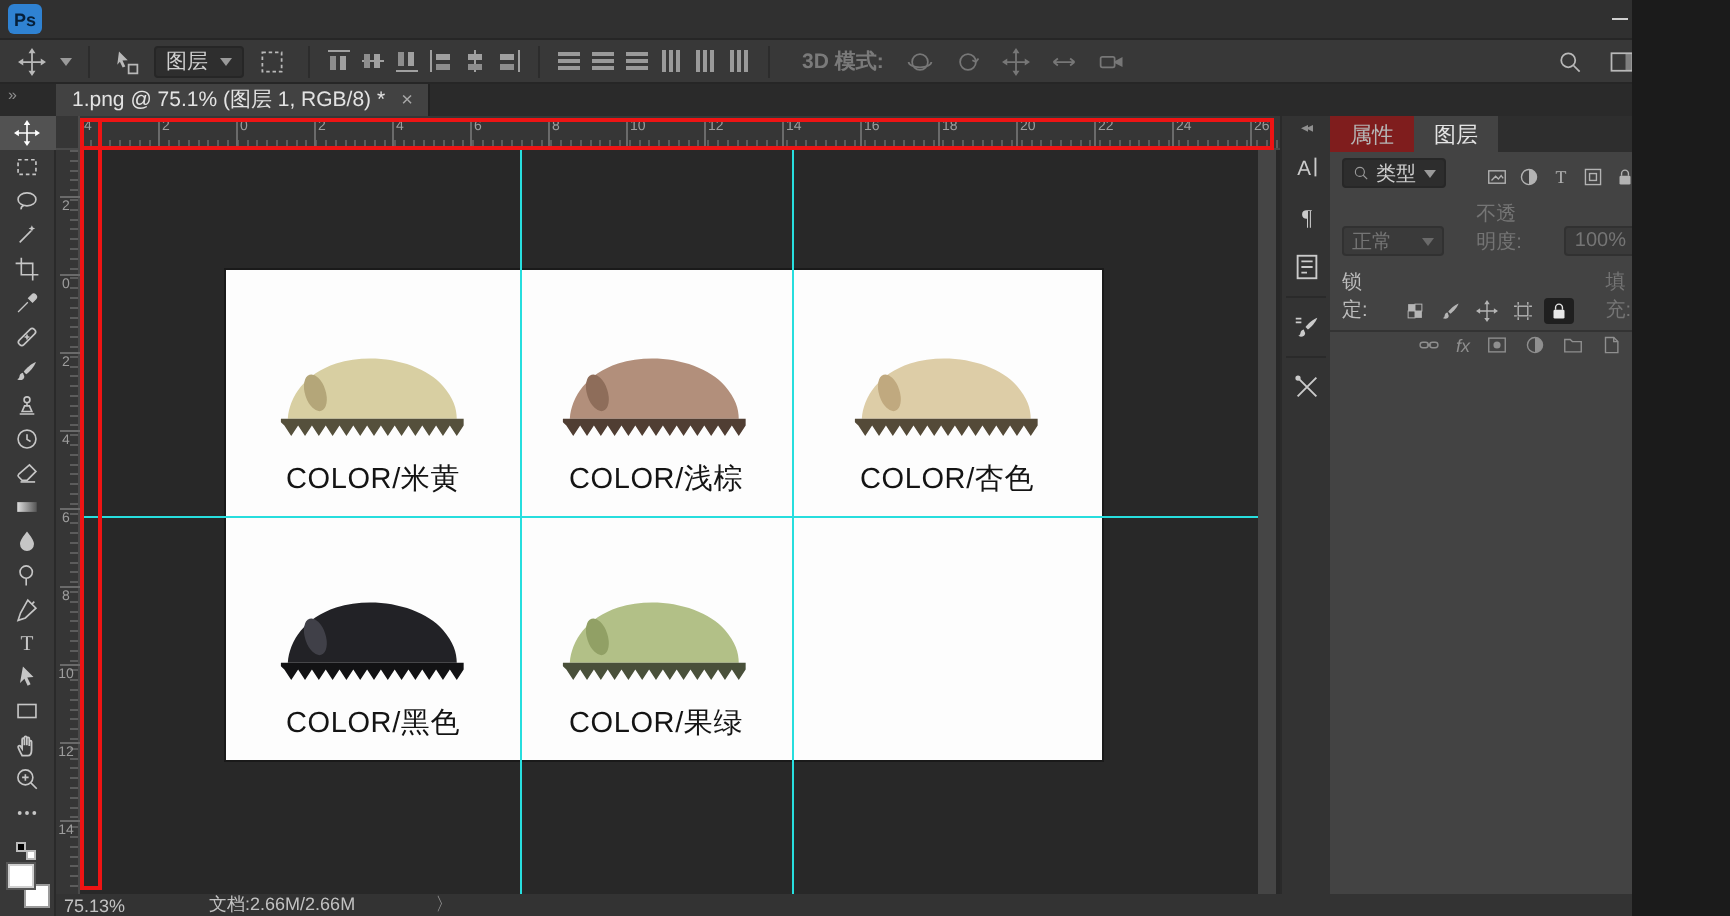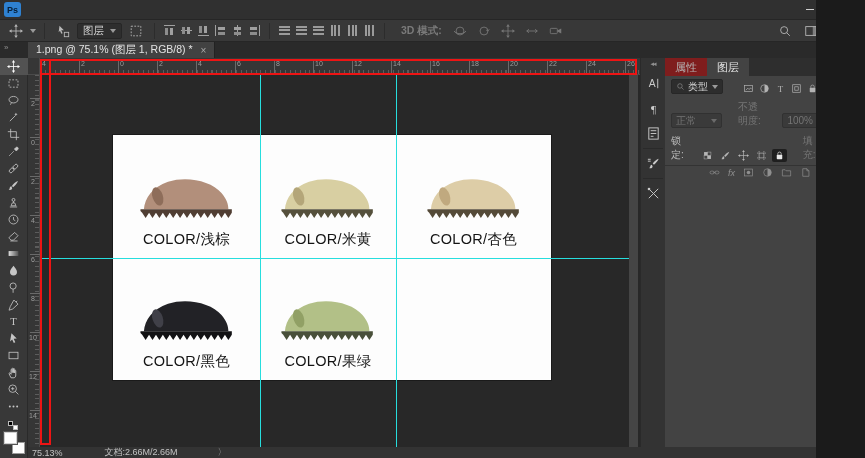--- a/index.html
+++ b/index.html
@@ -641,36 +641,36 @@
         <span class="vtick" style="--y: 142;">4</span>
         <span class="vtick" style="--y: 181;">6</span>
         <span class="vtick" style="--y: 220;">8</span>
         <span class="vtick" style="--y: 259;">10</span>
         <span class="vtick" style="--y: 298;">12</span>
         <span class="vtick" style="--y: 337;">14</span>
       </div>
 
     <div class="artwork">
 
+        <div class="cell" style="--upper: #d8cfa2; --hole: #b4a679; --sole: #55503c;">
+          <svg class="shoe" viewBox="0 0 120 58">
+            <path class="shoe-upper" d="M10 41 C11 28 20 15 38 9 C60 2 88 8 100 22 C106 29 108 35 108 41 Z"></path>
+            <ellipse class="shoe-hole" cx="26" cy="26" rx="6" ry="11" transform="rotate(-18 26 26)"></ellipse>
+            <path class="shoe-sole" d="M6 41 L112 41 L112 45 L108 51 L104 45 L100 51 L96 45 L92 51 L88 45 L84 51 L80 45 L76 51 L72 45 L68 51 L64 45 L60 51 L56 45 L52 51 L48 45 L44 51 L40 45 L36 51 L32 45 L28 51 L24 45 L20 51 L16 45 L12 51 L8 45 L6 43 Z"></path>
+          </svg>
+          <div class="cell-label">COLOR/米黄</div>
+        </div>
+
         <div class="cell" style="--upper: #b28f7b; --hole: #8e6d5a; --sole: #503e33;">
           <svg class="shoe" viewBox="0 0 120 58">
             <path class="shoe-upper" d="M10 41 C11 28 20 15 38 9 C60 2 88 8 100 22 C106 29 108 35 108 41 Z"></path>
             <ellipse class="shoe-hole" cx="26" cy="26" rx="6" ry="11" transform="rotate(-18 26 26)"></ellipse>
             <path class="shoe-sole" d="M6 41 L112 41 L112 45 L108 51 L104 45 L100 51 L96 45 L92 51 L88 45 L84 51 L80 45 L76 51 L72 45 L68 51 L64 45 L60 51 L56 45 L52 51 L48 45 L44 51 L40 45 L36 51 L32 45 L28 51 L24 45 L20 51 L16 45 L12 51 L8 45 L6 43 Z"></path>
           </svg>
           <div class="cell-label">COLOR/浅棕</div>
-        </div>
-
-        <div class="cell" style="--upper: #d8cfa2; --hole: #b4a679; --sole: #55503c;">
-          <svg class="shoe" viewBox="0 0 120 58">
-            <path class="shoe-upper" d="M10 41 C11 28 20 15 38 9 C60 2 88 8 100 22 C106 29 108 35 108 41 Z"></path>
-            <ellipse class="shoe-hole" cx="26" cy="26" rx="6" ry="11" transform="rotate(-18 26 26)"></ellipse>
-            <path class="shoe-sole" d="M6 41 L112 41 L112 45 L108 51 L104 45 L100 51 L96 45 L92 51 L88 45 L84 51 L80 45 L76 51 L72 45 L68 51 L64 45 L60 51 L56 45 L52 51 L48 45 L44 51 L40 45 L36 51 L32 45 L28 51 L24 45 L20 51 L16 45 L12 51 L8 45 L6 43 Z"></path>
-          </svg>
-          <div class="cell-label">COLOR/米黄</div>
         </div>
 
         <div class="cell" style="--upper: #ddcda7; --hole: #c0a97f; --sole: #544a38;">
           <svg class="shoe" viewBox="0 0 120 58">
             <path class="shoe-upper" d="M10 41 C11 28 20 15 38 9 C60 2 88 8 100 22 C106 29 108 35 108 41 Z"></path>
             <ellipse class="shoe-hole" cx="26" cy="26" rx="6" ry="11" transform="rotate(-18 26 26)"></ellipse>
             <path class="shoe-sole" d="M6 41 L112 41 L112 45 L108 51 L104 45 L100 51 L96 45 L92 51 L88 45 L84 51 L80 45 L76 51 L72 45 L68 51 L64 45 L60 51 L56 45 L52 51 L48 45 L44 51 L40 45 L36 51 L32 45 L28 51 L24 45 L20 51 L16 45 L12 51 L8 45 L6 43 Z"></path>
           </svg>
           <div class="cell-label">COLOR/杏色</div>
         </div>

